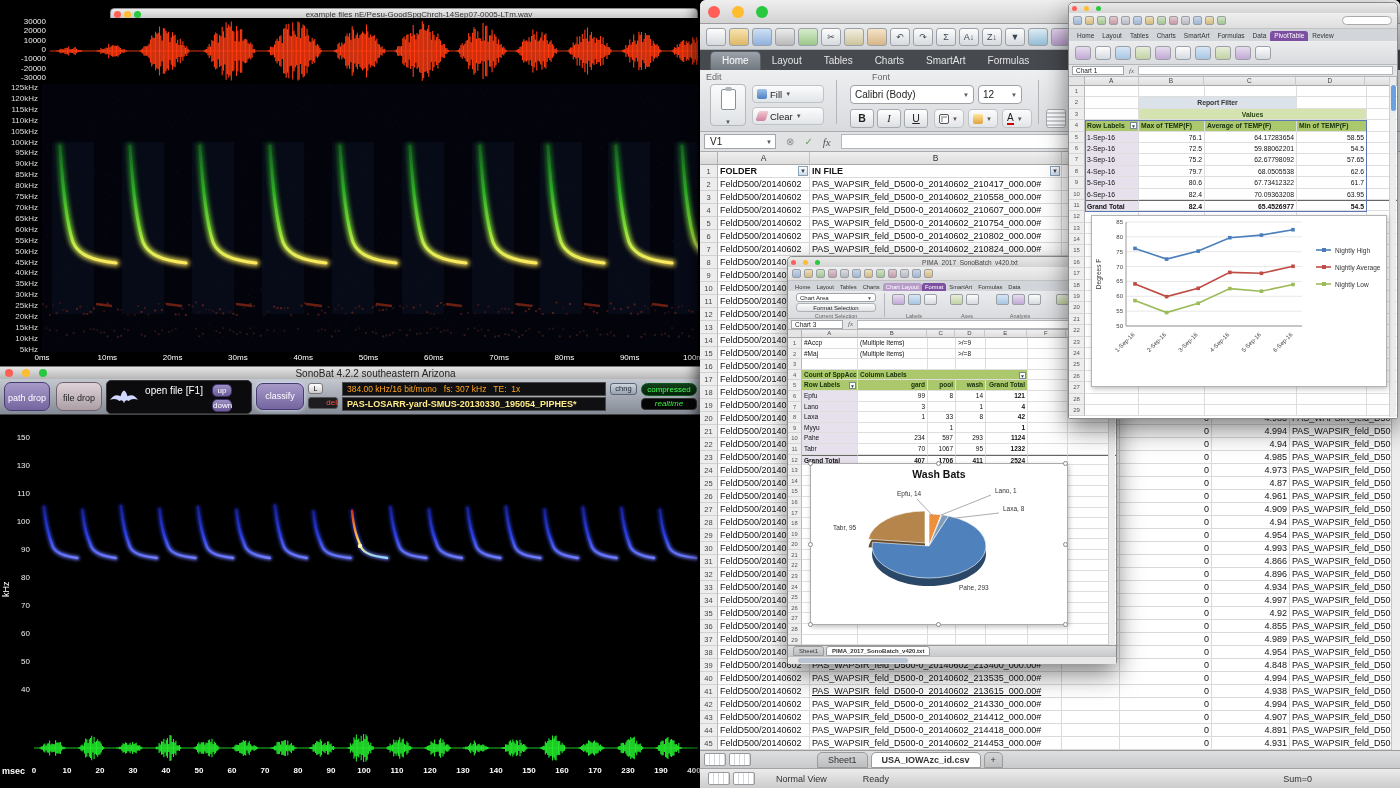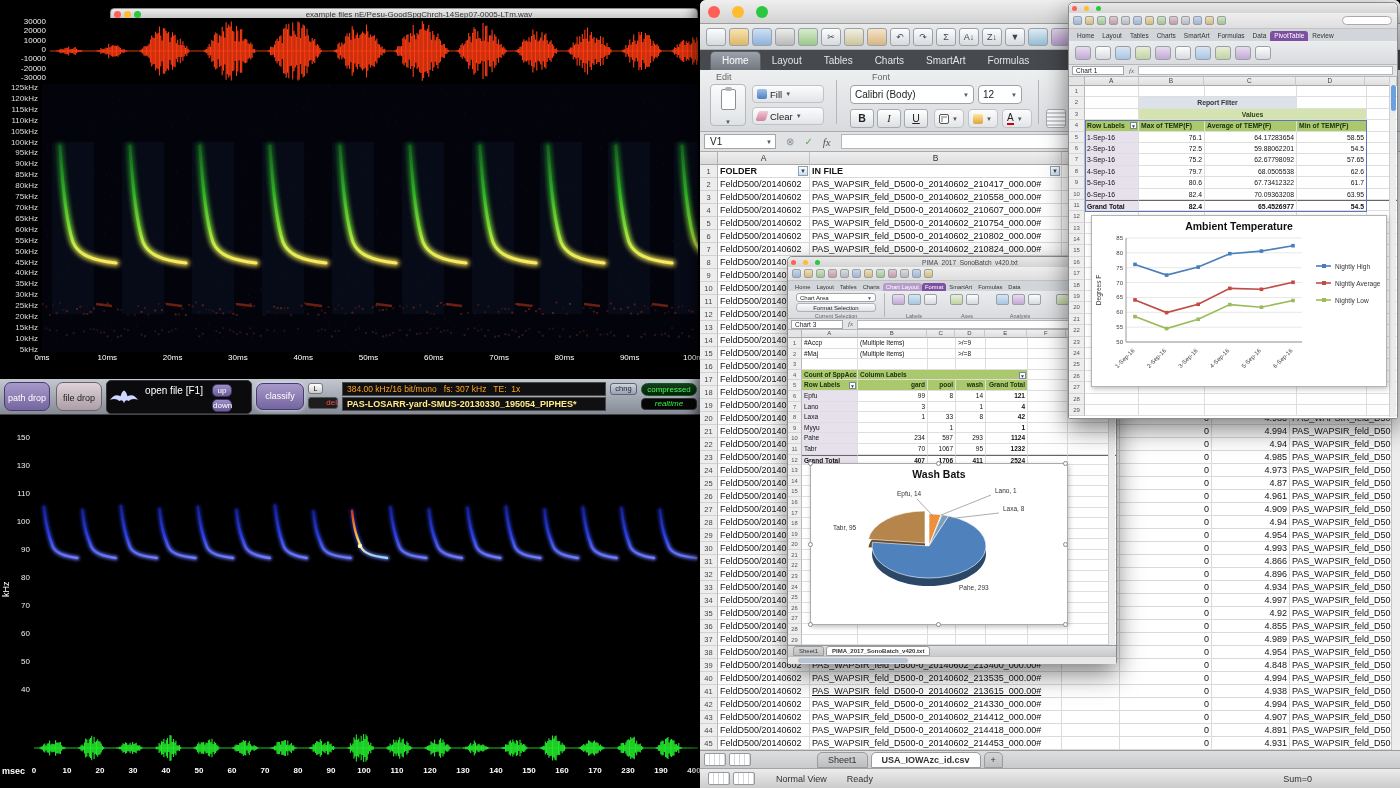--- a/index.html
+++ b/index.html
@@ -778,20 +778,26 @@
         <div class="txl" style="left: 195.9px;">30ms</div>
         <div class="txl" style="left: 261.2px;">40ms</div>
         <div class="txl" style="left: 326.5px;">50ms</div>
         <div class="txl" style="left: 391.8px;">60ms</div>
         <div class="txl" style="left: 457.1px;">70ms</div>
         <div class="txl" style="left: 522.4px;">80ms</div>
         <div class="txl" style="left: 587.7px;">90ms</div>
         <div class="txl" style="left: 653px;">100ms</div>
       </div>
 
+    <div id="sb-titlebar">
+      <span class="tl tl-red"></span>
+      <span class="tl tl-yel"></span>
+      <span class="tl tl-grn"></span>
+      <span id="sb-title">SonoBat 4.2.2 southeastern Arizona</span>
+    </div>
 
     <div id="sb-toolbar">
       <button id="btn-pathdrop" class="sbtn purple">path drop</button>
       <button id="btn-filedrop" class="sbtn graypink">file drop</button>
       <div id="openpanel">
         <svg id="bat-ic" viewBox="0 0 24 12">
             <path d="M0 8 Q4 2 9 5 Q10 1 12 0 Q14 1 15 5 Q20 2 24 8 Q19 6 16 9 Q13 7 12 11 Q11 7 8 9 Q5 6 0 8Z" fill="#cfd6ff"></path>
           </svg>
         <div id="openlabel">open file [F1]</div>
         <div id="updown">
@@ -932,21 +938,21 @@
       </div>
     <div id="xl-tabs">
         <div class="xl-tab active">Home</div>
         <div class="xl-tab">Layout</div>
         <div class="xl-tab">Tables</div>
         <div class="xl-tab">Charts</div>
         <div class="xl-tab">SmartArt</div>
         <div class="xl-tab">Formulas</div>
       </div>
     <div id="xl-ribbon">
-      <span class="grp-label" style="left:16px;top:2px">Edit</span>
+      <span class="grp-label" style="left:6px;top:2px">Edit</span>
       <div id="xl-paste">
         <div class="clipb"></div>
         <span class="dd">▼</span>
       </div>
       <div class="rowbtn" style="left:52px;top:15px;width:72px">
         <span class="mini-sq" style="background:linear-gradient(#9fc2ec,#4d7fc0)"></span>
         <span>Fill</span>
           <span class="dd">▼</span>
       </div>
       <div class="rowbtn" style="left:52px;top:37px;width:72px">
@@ -1415,21 +1421,21 @@
         <div class="viewic"></div>
         <div style="width: 60px;"></div>
         <div class="stab">Sheet1</div>
         <div class="stab active">USA_IOWAzc_id.csv</div>
         <div class="stab add">+</div>
       </div>
     <div id="xl-status">
       <span class="viewic" style="margin-left:8px"></span>
       <span class="viewic"></span>
       <span style="margin-left:18px">Normal View</span>
-      <span style="margin-left:20px">Ready</span>
+      <span style="margin-left:36px">Ready</span>
       <span style="margin-left:auto;margin-right:88px">Sum=0</span>
     </div>
   </section>
 
   <section id="bats" class="miniwin">
     <div class="mini-title">
       <span class="tl tl-red"></span>
       <span class="tl tl-yel"></span>
       <span class="tl tl-grn"></span>
       <span class="mtxt">PIMA_2017_SonoBatch_v420.txt</span>
@@ -2106,21 +2112,20 @@
           <div class="tgut">29</div>
           <div class="tcell" style="width: 54px; flex: 0 0 54px;"></div>
           <div class="tcell" style="width: 66px; flex: 0 0 66px;"></div>
           <div class="tcell" style="width: 92px; flex: 0 0 92px;"></div>
           <div class="tcell" style="width: 70px; flex: 0 0 70px;"></div>
           <div class="tcell" style="width: 32px; flex: 0 0 32px;"></div>
         </div>
       </div>
     <div id="tp-outline"></div>
     <div id="tp-chart">
-      <div id="tp-chart-title">Ambient Temperature</div>
       <svg id="tp-chart-svg" width="294" height="150">
           <line x1="34" y1="110" x2="210" y2="110" stroke="#dcdcdc" stroke-width="0.7"></line>
           <text x="31" y="112" class="ct6" text-anchor="end">50</text>
           <line x1="34" y1="95.14285714285714" x2="210" y2="95.14285714285714" stroke="#dcdcdc" stroke-width="0.7"></line>
           <text x="31" y="97.14285714285714" class="ct6" text-anchor="end">55</text>
           <line x1="34" y1="80.28571428571429" x2="210" y2="80.28571428571429" stroke="#dcdcdc" stroke-width="0.7"></line>
           <text x="31" y="82.28571428571429" class="ct6" text-anchor="end">60</text>
           <line x1="34" y1="65.42857142857142" x2="210" y2="65.42857142857142" stroke="#dcdcdc" stroke-width="0.7"></line>
           <text x="31" y="67.42857142857142" class="ct6" text-anchor="end">65</text>
           <line x1="34" y1="50.57142857142857" x2="210" y2="50.57142857142857" stroke="#dcdcdc" stroke-width="0.7"></line>

